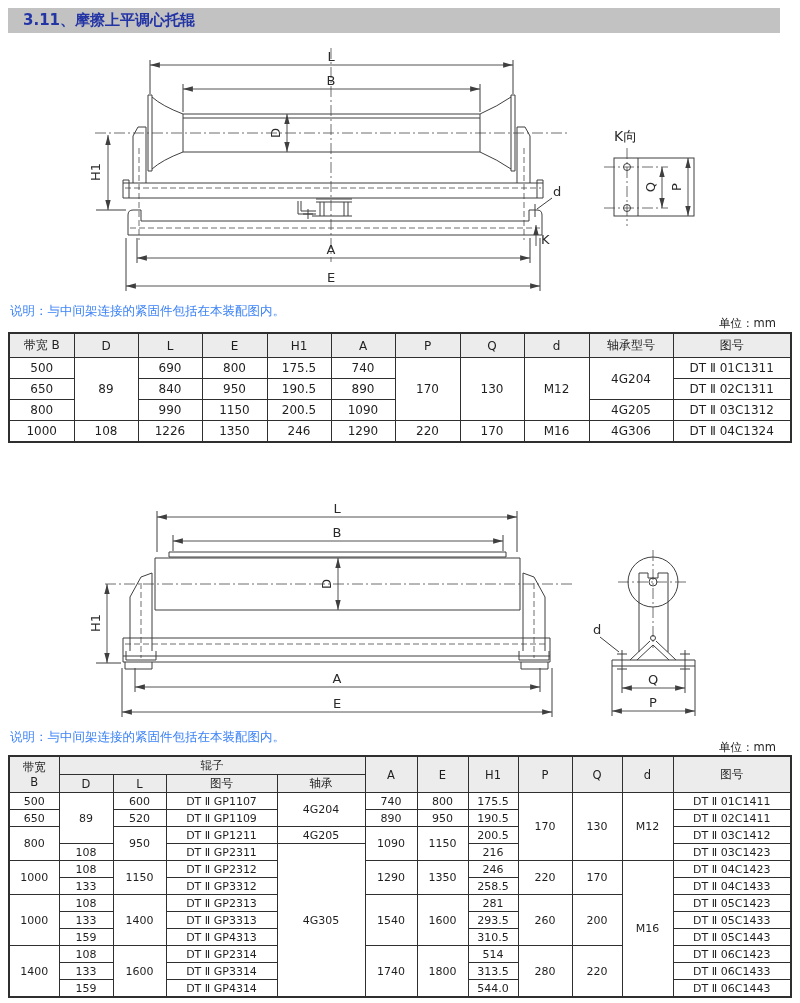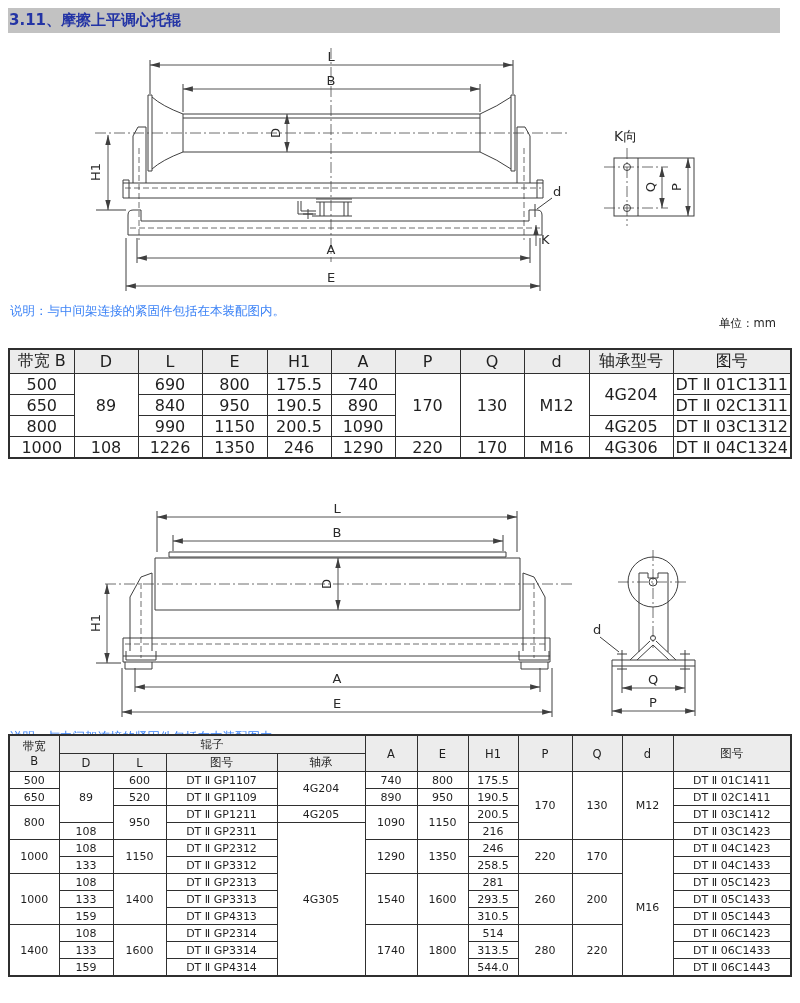--- a/index.html
+++ b/index.html
@@ -1,41 +1,41 @@
 <!DOCTYPE html>
 <html><head>
 <meta charset="utf-8">
 <style>
   html,body{margin:0;padding:0;background:#fff;}
   .page{position:relative;width:800px;height:1003px;background:#fff;overflow:hidden;
         font-family:"DejaVu Sans","Liberation Sans",sans-serif;color:#222;}
   .bar{position:absolute;left:8px;width:772px;height:25px;background:#c2c2c2;
        color:#2334a5;font-weight:bold;font-size:15px;line-height:25px;
-       padding-left:1px;box-sizing:border-box;}
+       padding-left:15px;box-sizing:border-box;}
   .bar1{top:8px}.bar2{top:455px}
   .note{position:absolute;left:10px;font-size:12.5px;color:#3b82f6;}
   .note1{top:303px}.note2{top:729px}
   .unit{position:absolute;right:24px;font-size:11.5px;color:#1d1d1d;}
   .unit1{top:316px}.unit2{top:740px}
   .dwg{position:absolute;left:0;}
   .ln{fill:none;stroke:#3f3f3f;stroke-width:1;}
   .cl{fill:none;stroke:#4a4a4a;stroke-width:0.8;stroke-dasharray:11 3 2 3;}
   .hid{fill:none;stroke:#4a4a4a;stroke-width:0.8;stroke-dasharray:6 3;}
   .dim{fill:none;stroke:#3f3f3f;stroke-width:0.9;}
   text.dl{font-size:13px;fill:#2a2a2a;}
   text.vl{font-size:13px;fill:#2a2a2a;text-anchor:middle;}
   .t{position:absolute;left:8px;border-collapse:collapse;table-layout:fixed;background:#fff;
      border:2px solid #2f2f2f;}
   .t th,.t td{border:1px solid #2f2f2f;text-align:center;vertical-align:middle;
      padding:0;overflow:hidden;white-space:nowrap;font-weight:normal;color:#1f1f1f;}
   .t th{background:#ececec;}
-  .t1{top:348px;width:782px;font-size:16px;}
+  .t1{top:332px;width:782px;font-size:12px;}
   .t1 th{height:23px;}
   .t1 td{height:20px;}
-  .t2{top:734px;width:782px;font-size:11px;}
+  .t2{top:755px;width:782px;font-size:11px;}
   .t2 thead th{height:17px;font-size:11.5px;}
   .t2 td{height:16px;}
 </style>
 </head>
 <body>
 
 <div class="page">
 
   <div class="bar bar1">
     <span>3.11、摩擦上平调心托辊</span>

